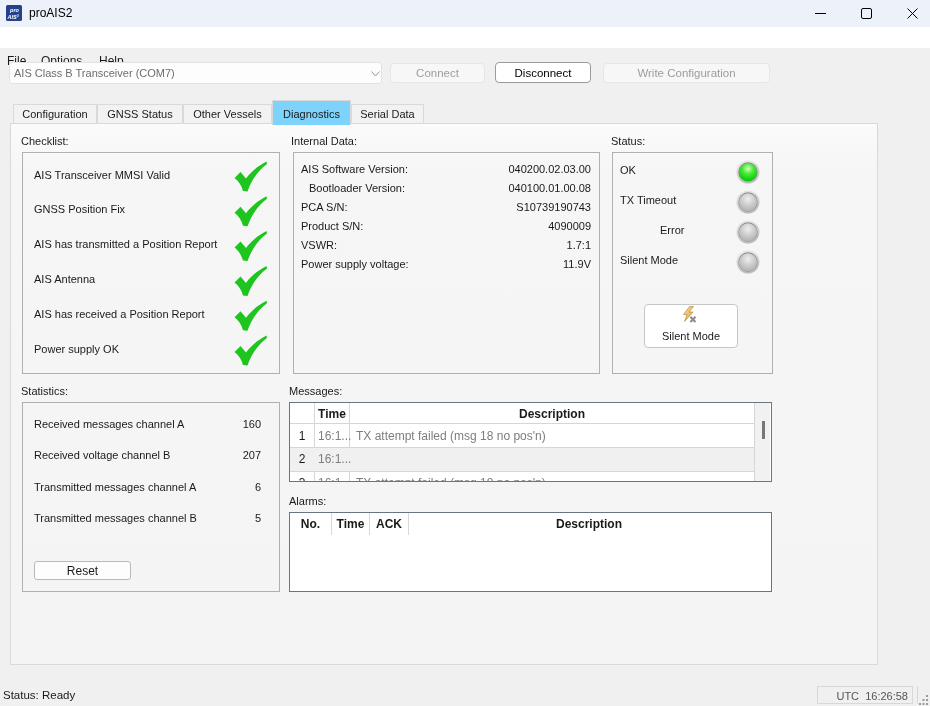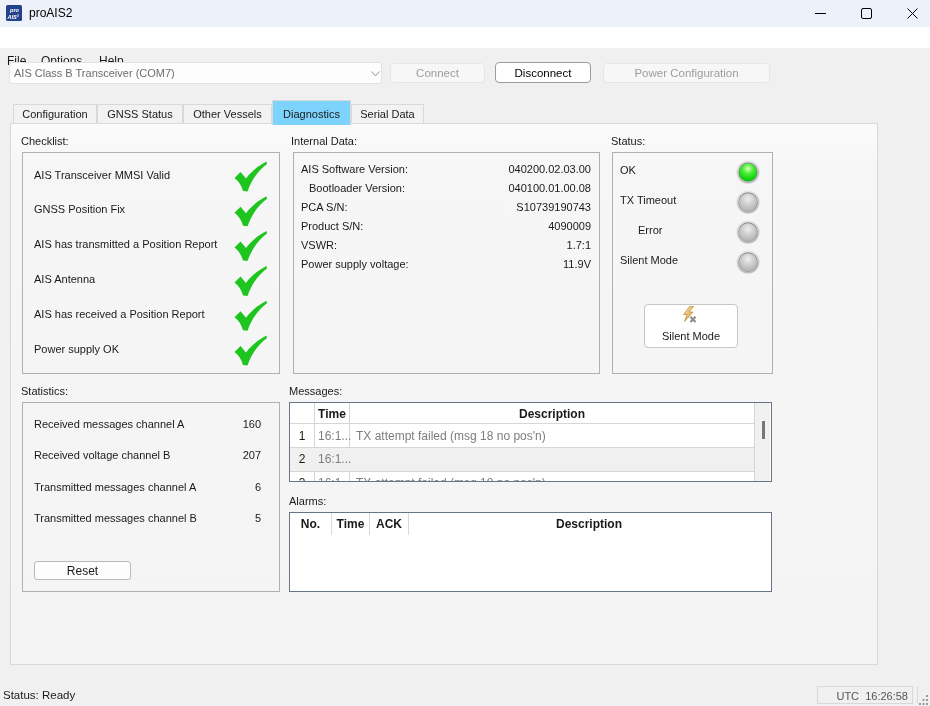--- a/index.html
+++ b/index.html
@@ -71,21 +71,21 @@
   <span style="left:99px">Help</span>
 </div>
 
 <div id="combo">AIS Class B Transceiver (COM7)
   <svg class="abs" style="left:361px;top:8px" width="9" height="6" viewBox="0 0 9 6">
       <path d="M0.5 0.5 L4.5 5 L8.5 0.5" fill="none" stroke="#939393" stroke-width="1"></path>
     </svg>
 </div>
 <div class="tbtn disabled" style="left:390px;width:95px;">Connect</div>
 <div class="tbtn enabled" style="left:495px;top:62px;width:96px;height:21px;line-height:20px;">Disconnect</div>
-<div class="tbtn disabled" style="left:603px;width:167px;">Power Configuration</div>
+<div class="tbtn disabled" style="left:603px;width:167px;">Write Configuration</div>
 
 <div id="panel"></div>
 <div class="tab" style="left:13px;width:84px;">Configuration</div>
 <div class="tab" style="left:97px;width:86px;">GNSS Status</div>
 <div class="tab" style="left:183px;width:89px;">Other Vessels</div>
 <div class="tab sel" style="left:272px;width:79px;">Diagnostics</div>
 <div class="tab" style="left:351px;width:73px;">Serial Data</div>
 
 <div class="glabel" style="left:21px;top:134px;">Checklist:</div>
 <div class="gbox" style="left:22px;top:152px;width:258px;height:222px;"></div>
@@ -119,21 +119,21 @@
 <div class="t12 right" style="left:400px;top:219px;width:191px;">4090009</div>
 <div class="t12" style="left:301px;top:238px;">VSWR:</div>
 <div class="t12 right" style="left:400px;top:238px;width:191px;">1.7:1</div>
 <div class="t12" style="left:301px;top:257px;">Power supply voltage:</div>
 <div class="t12 right" style="left:400px;top:257px;width:191px;">11.9V</div>
 
 <div class="glabel" style="left:611px;top:134px;">Status:</div>
 <div class="gbox" style="left:612px;top:152px;width:161px;height:222px;"></div>
 <div class="t12" style="left:620px;top:163px;">OK</div>
 <div class="t12" style="left:620px;top:193px;">TX Timeout</div>
-<div class="t12" style="left:630px;top:223px;padding-left:8px;">Error</div>
+<div class="t12" style="left:652px;top:223px;padding-left:8px;">Error</div>
 <div class="t12" style="left:620px;top:253px;">Silent Mode</div>
 
 <svg class="abs" style="left:736px;top:160px;z-index:3" width="24" height="125" viewBox="0 0 24 125">
   <defs>
     <linearGradient id="bez" x1="0" y1="0" x2="0.3" y2="1">
       <stop offset="0" stop-color="#ededed"></stop>
         <stop offset="1" stop-color="#bdbdbd"></stop>
     </linearGradient>
     <radialGradient id="g-green" cx="0.5" cy="0.3" r="0.8">
       <stop offset="0" stop-color="#d8ffc8"></stop>

